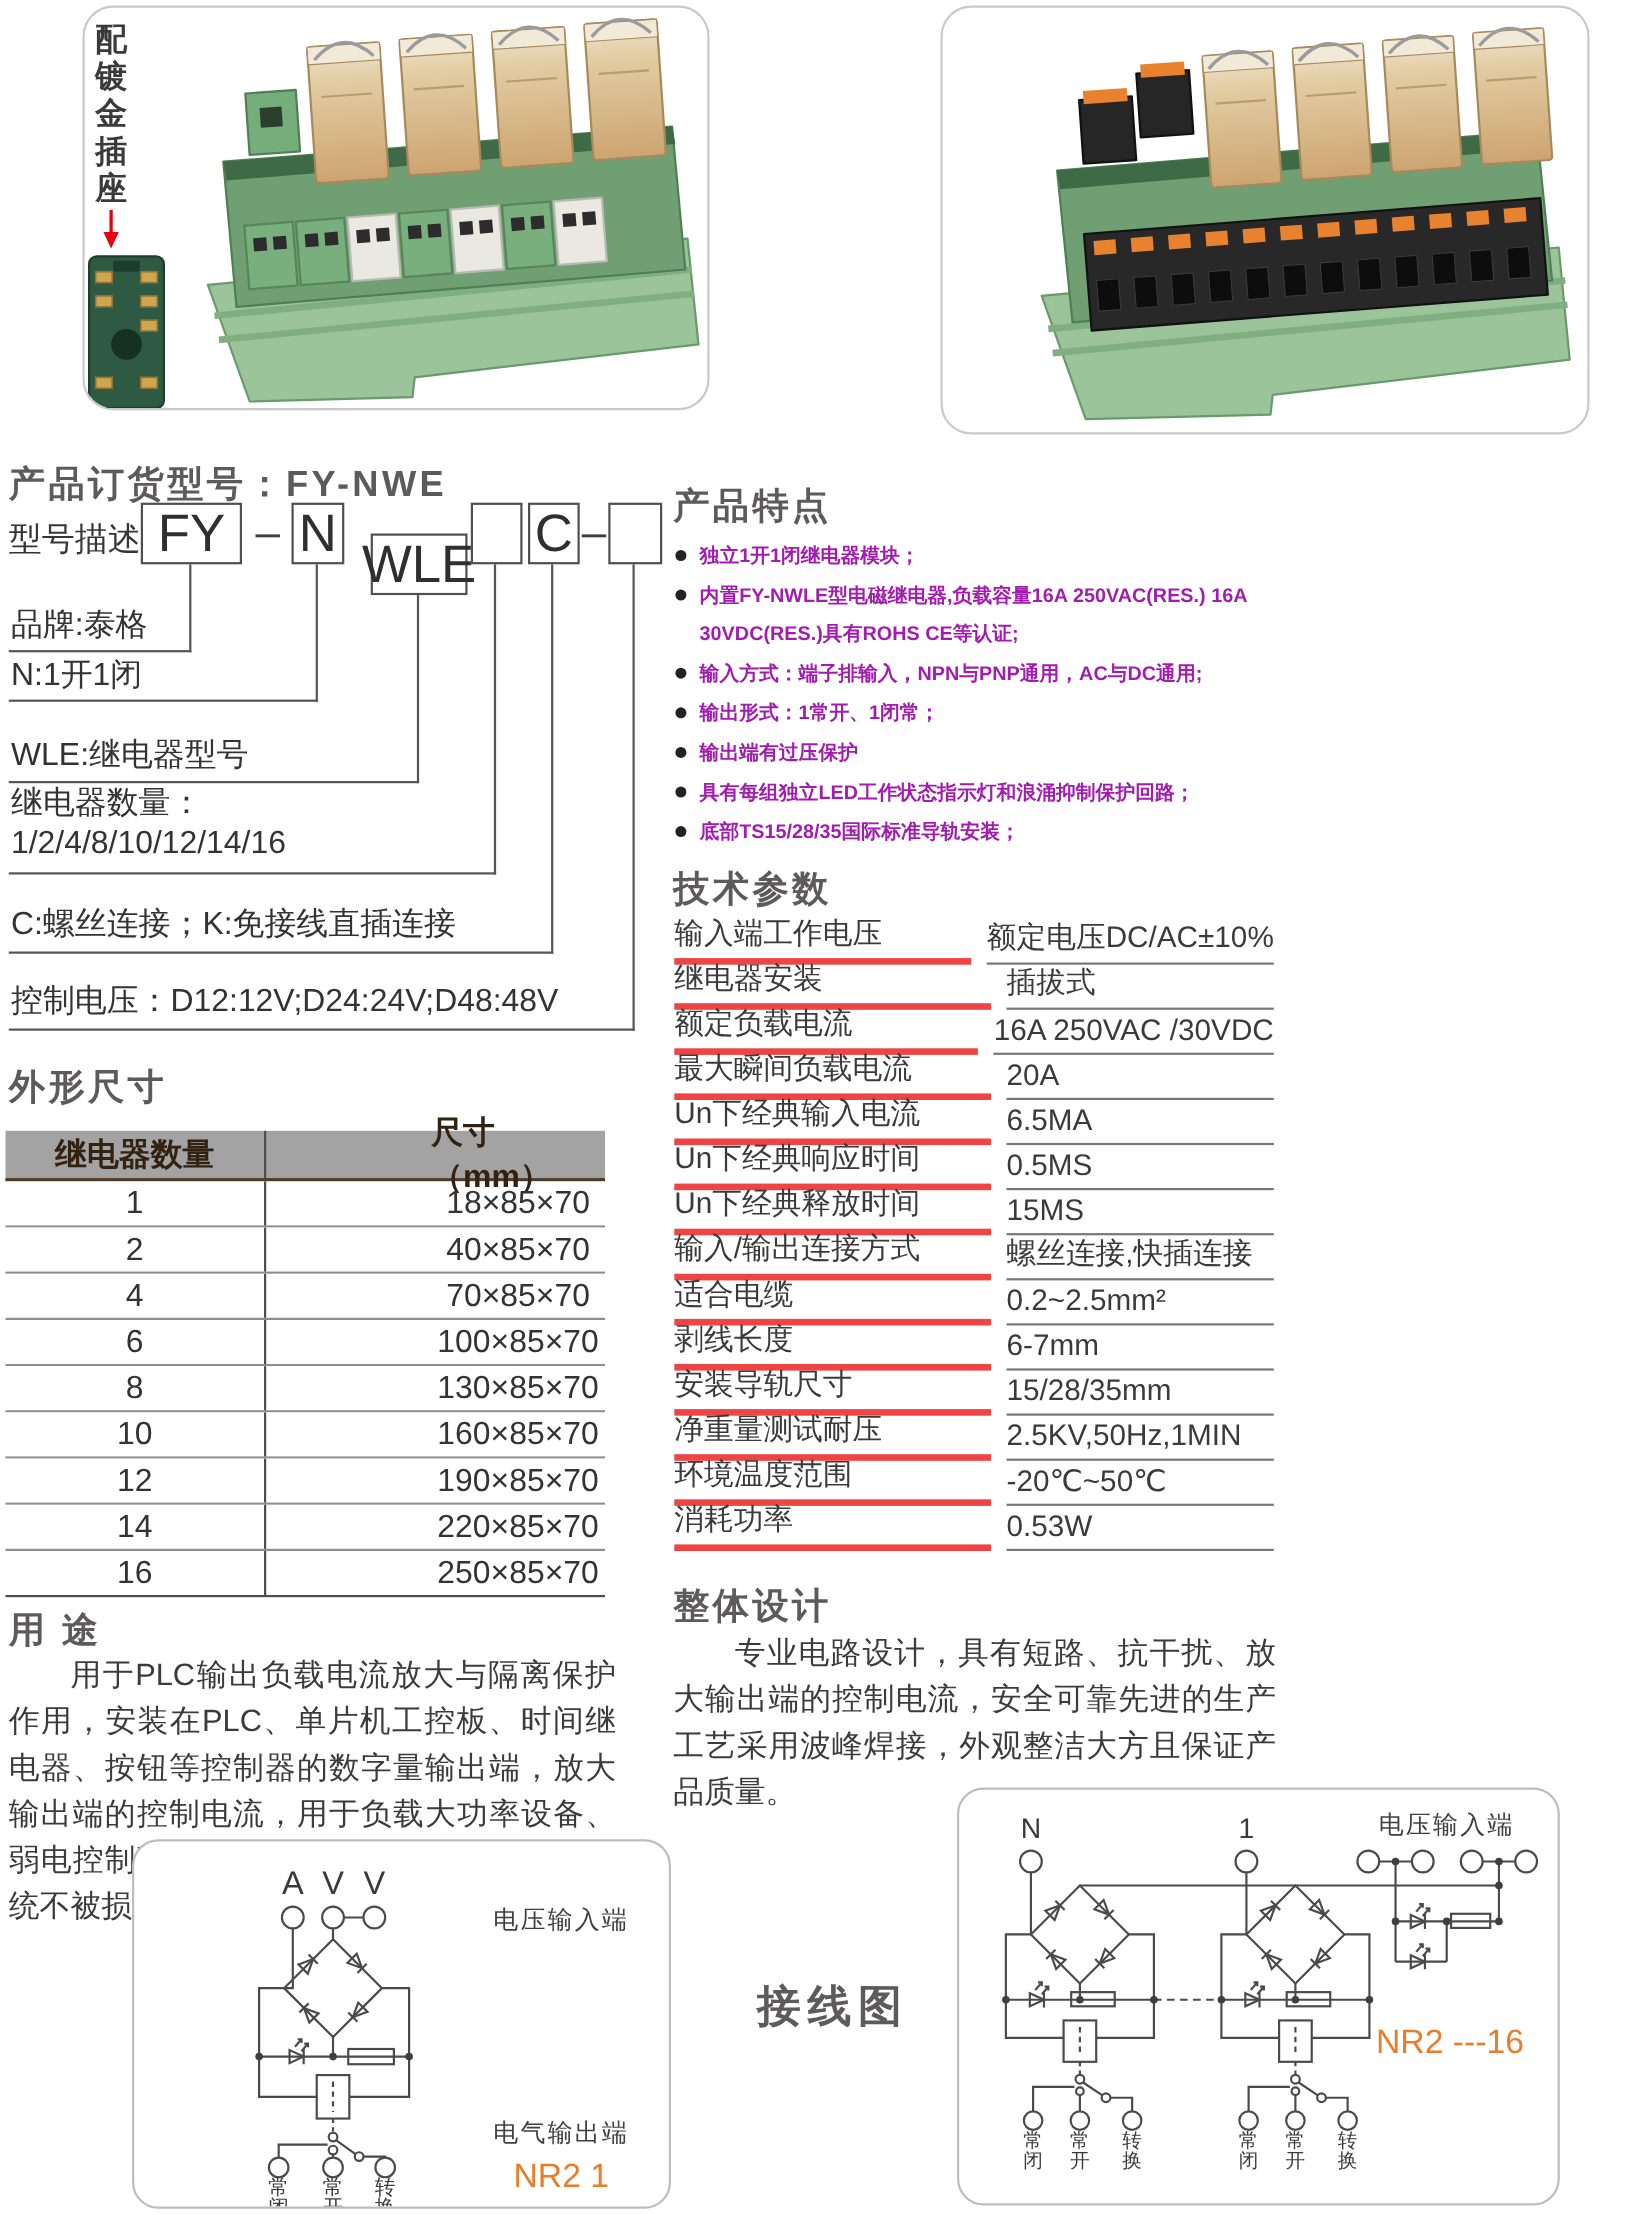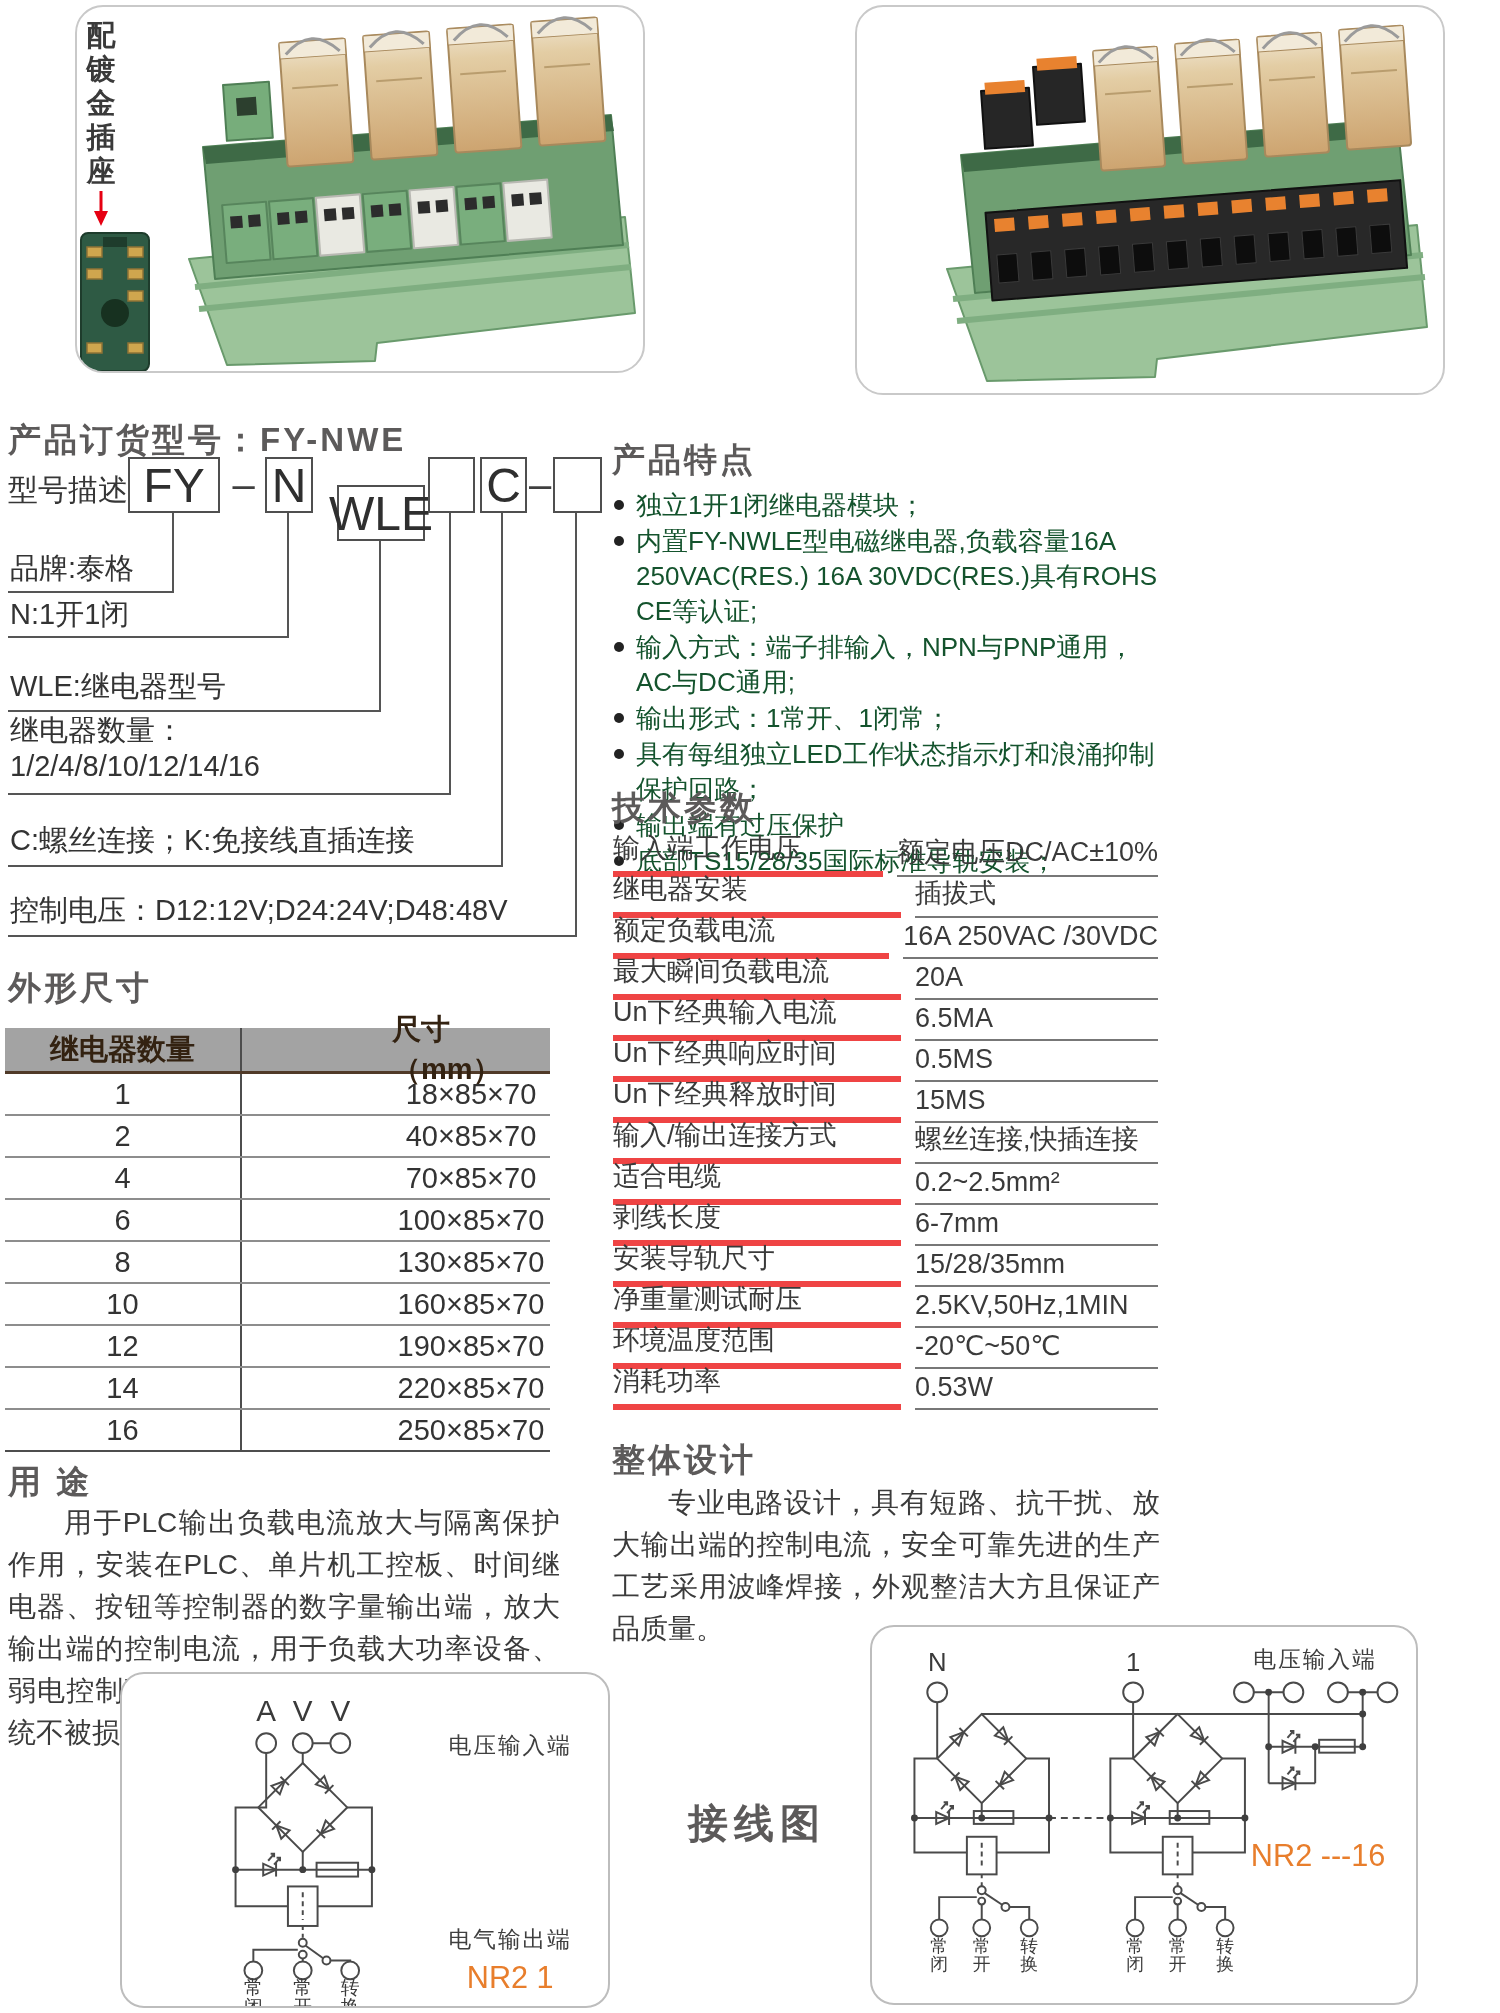--- a/index.html
+++ b/index.html
@@ -15,21 +15,21 @@
   .lconn{position:absolute;left:8px;top:512px;border-right:2px solid #555;border-bottom:2px solid #555;}
   .legend{position:absolute;left:10px;font-size:29px;color:#333;line-height:36px;white-space:nowrap;}
   .dim-table{position:absolute;left:5px;top:1028px;width:545px;}
   .dim-header{display:flex;background:#a3a3a3;height:46px;border-bottom:3px solid #503a28;}
   .dim-row{display:flex;height:42px;border-bottom:2px solid #8d8d8d;background:#fff;}
   .dim-row.last{border-bottom:2.5px solid #4d4d4d;}
   .dc1{width:237px;border-right:2px solid #4d4d4d;display:flex;align-items:center;justify-content:center;font-size:29px;color:#333;}
   .dc2{flex:1;padding-left:150px;display:flex;align-items:center;justify-content:center;font-size:29px;color:#333;}
   .dim-header .dc1,.dim-header .dc2{font-weight:bold;color:#332211;}
   .features{position:absolute;left:612px;top:488px;width:552px;}
-  .feat{display:flex;font-size:26px;color:#14532d;line-height:35px;margin-bottom:1px;}
+  .feat{display:flex;font-size:18px;color:#a21caf;line-height:35px;margin-bottom:1px;font-weight:bold;}
   .dot{width:10px;height:10px;border-radius:50%;background:#222;margin:12px 12px 0 2px;flex:none;}
   .spec-table{position:absolute;left:613px;top:836px;width:545px;}
   .spec-row{display:flex;height:41px;}
   .spec-label{width:288px;margin-right:14px;border-bottom:6px solid #ef4444;font-size:27px;color:#3a3a3a;display:flex;align-items:flex-end;padding-bottom:5px;white-space:nowrap;}
   .spec-value{flex:1;border-bottom:2px solid #777;font-size:27px;color:#3a3a3a;display:flex;align-items:flex-end;padding-bottom:5px;white-space:nowrap;}
   .para{position:absolute;font-size:28px;color:#3b3b3b;line-height:42px;text-indent:2em;text-align:justify;}
   .wiring-label{position:absolute;left:688px;top:1796px;font-size:40px;font-weight:bold;color:#5c5a5a;letter-spacing:6px;}
 </style>
 </head>
 <body>
@@ -313,25 +313,25 @@
     <div class="feat">
         <span class="dot"></span>
         <span>输入方式：端子排输入，NPN与PNP通用，AC与DC通用;</span>
       </div>
     <div class="feat">
         <span class="dot"></span>
         <span>输出形式：1常开、1闭常；</span>
       </div>
     <div class="feat">
         <span class="dot"></span>
-        <span>具有每组独立LED工作状态指示灯和浪涌抑制保护回路；</span>
+        <span>输出端有过压保护</span>
       </div>
     <div class="feat">
         <span class="dot"></span>
-        <span>输出端有过压保护</span>
+        <span>具有每组独立LED工作状态指示灯和浪涌抑制保护回路；</span>
       </div>
     <div class="feat">
         <span class="dot"></span>
         <span>底部TS15/28/35国际标准导轨安装；</span>
       </div>
   </div>
 
   <div class="sec-title" style="left:612px;top:786px;">技术参数</div>
   <div class="spec-table">
     <div class="spec-row">

